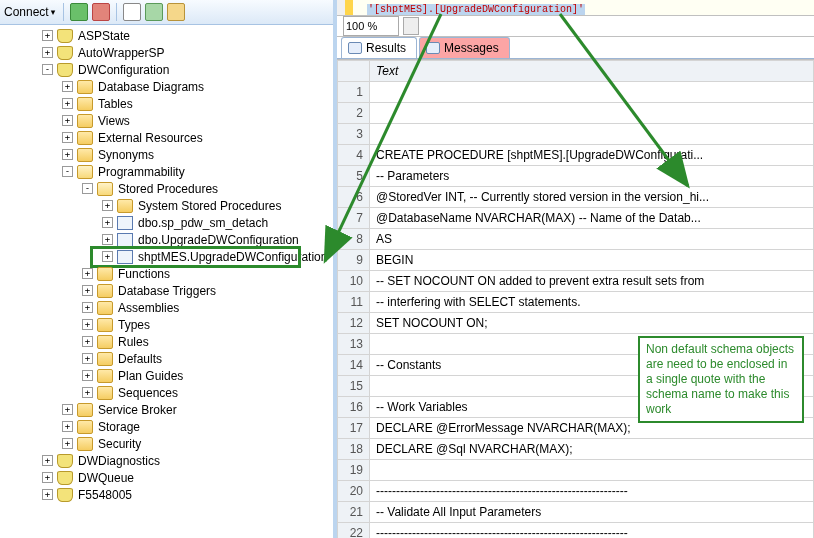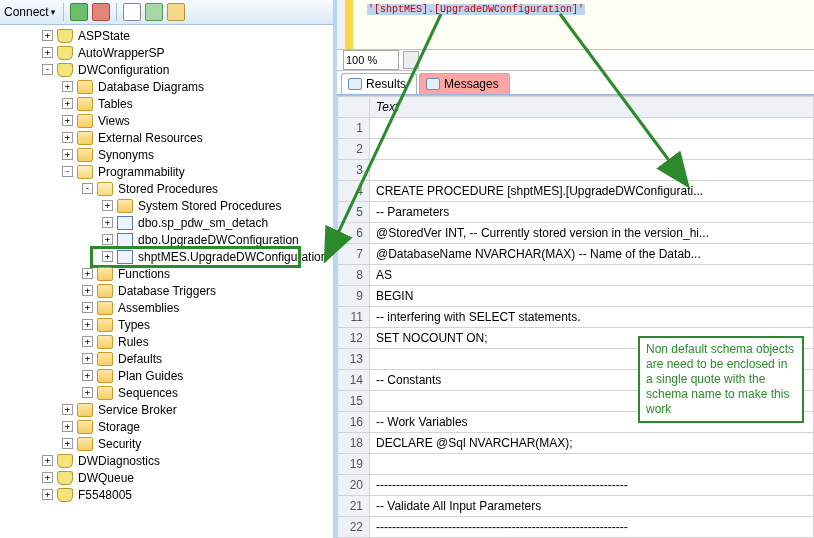--- a/index.html
+++ b/index.html
@@ -478,20 +478,24 @@
             </tr>
             <tr>
               <td class="colnum">8</td>
               <td class="coltext">AS</td>
             </tr>
             <tr>
               <td class="colnum">9</td>
               <td class="coltext">BEGIN</td>
             </tr>
             <tr>
+              <td class="colnum">10</td>
+              <td class="coltext">-- SET NOCOUNT ON added to prevent extra result sets from</td>
+            </tr>
+            <tr>
               <td class="colnum">11</td>
               <td class="coltext">-- interfering with SELECT statements.</td>
             </tr>
             <tr>
               <td class="colnum">12</td>
               <td class="coltext">SET NOCOUNT ON;</td>
             </tr>
             <tr>
               <td class="colnum">13</td>
               <td class="coltext"></td>
@@ -500,20 +504,24 @@
               <td class="colnum">14</td>
               <td class="coltext">-- Constants</td>
             </tr>
             <tr>
               <td class="colnum">15</td>
               <td class="coltext"></td>
             </tr>
             <tr>
               <td class="colnum">16</td>
               <td class="coltext">-- Work Variables</td>
+            </tr>
+            <tr>
+              <td class="colnum">17</td>
+              <td class="coltext">DECLARE @ErrorMessage NVARCHAR(MAX);</td>
             </tr>
             <tr>
               <td class="colnum">18</td>
               <td class="coltext">DECLARE @Sql NVARCHAR(MAX);</td>
             </tr>
             <tr>
               <td class="colnum">19</td>
               <td class="coltext"></td>
             </tr>
             <tr>

